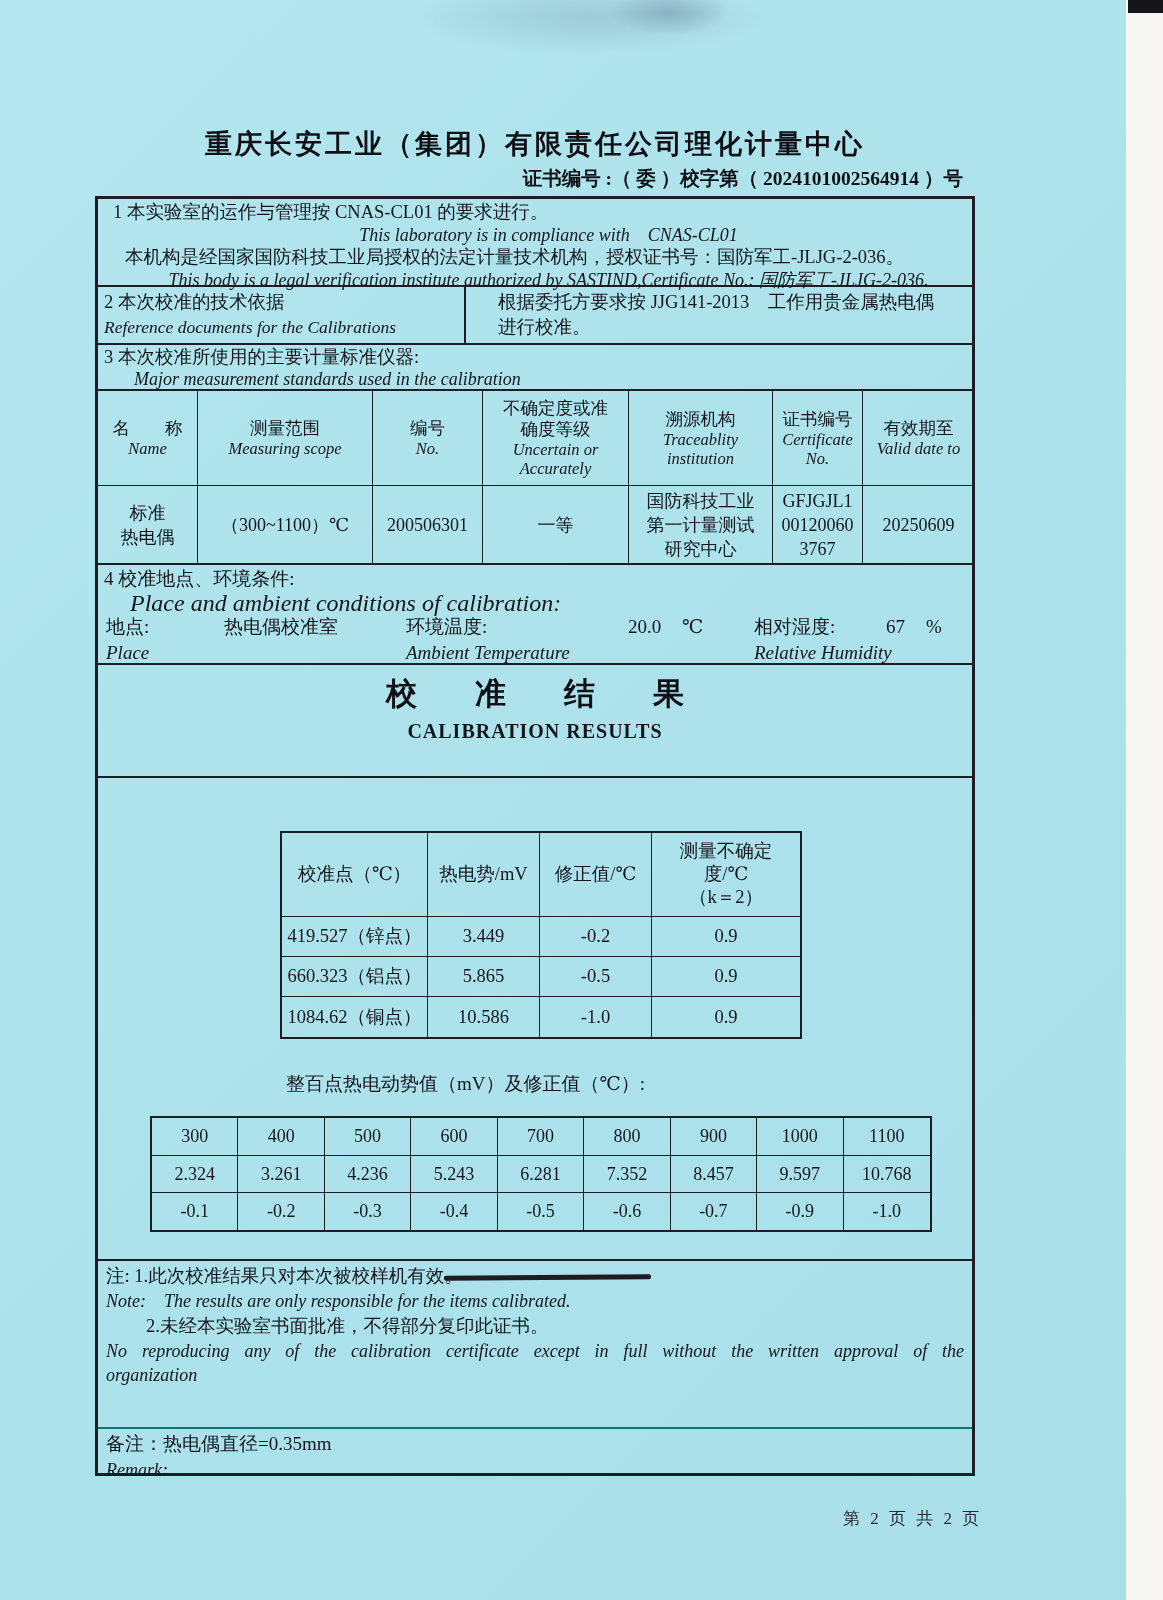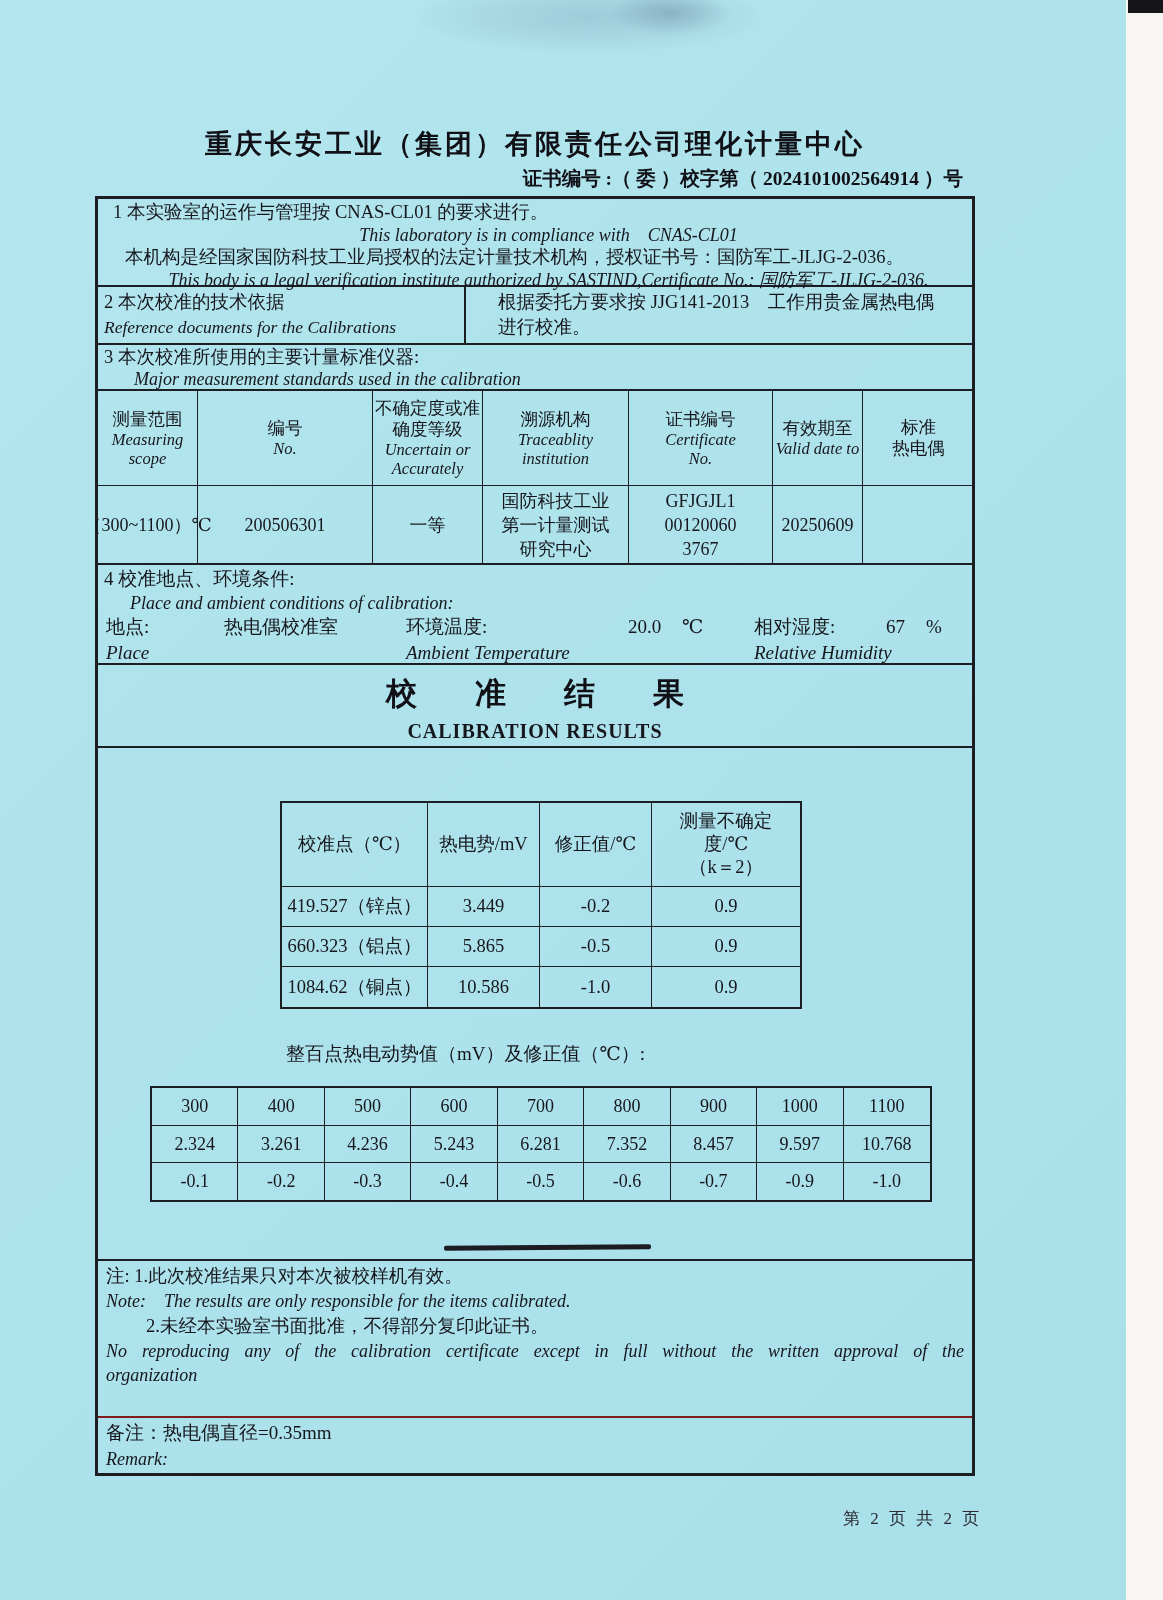--- a/index.html
+++ b/index.html
@@ -62,25 +62,25 @@
   .std-table > div{
     box-sizing:border-box;border-right:1.5px solid #1d1d24;border-bottom:1.5px solid #1d1d24;
     display:flex;flex-direction:column;align-items:center;justify-content:center;
     text-align:center;font-size:17.5px;line-height:21px;padding:1px 2px;
   }
   .std-table > div:nth-child(7n){border-right:none;}
   .std-table > div:nth-child(n+8){border-bottom:none;font-size:18px;line-height:24px;}
   .std-table .en{font-size:16.5px;line-height:19px;}
 
   .sec4{height:100px;padding:2px 6px 0 6px;font-size:19px;line-height:24px;}
-  .sec4 .en-line{font-size:18px;padding-left:26px;}
+  .sec4 .en-line{font-size:24px;padding-left:26px;}
   .cond-row{position:relative;height:26px;}
   .cond-row span{position:absolute;white-space:nowrap;}
 
-  .res-title{height:83px;text-align:center;padding-top:8px;}
+  .res-title{height:113px;text-align:center;padding-top:8px;}
   .res-title .t-zh{font-size:31px;font-weight:bold;letter-spacing:58px;text-indent:58px;color:#101016;}
   .res-title .t-en{font-size:20px;font-weight:bold;margin-top:5px;letter-spacing:1px;}
 
   .res-body{}
 
   .cal-table{
     position:absolute;left:182px;top:53px;width:518px;
     display:grid;grid-template-columns:146px 112px 112px 148px;grid-template-rows:84px 40px 40px 40px;
     border:2px solid #1d1d24;
   }
@@ -151,20 +151,24 @@
       <div class="zh">进行校准。</div>
     </div>
   </div>
 
   <div class="sec sec3">
     <div class="zh">3 本次校准所使用的主要计量标准仪器:</div>
     <div class="en">Major measurement standards used in the calibration</div>
   </div>
 
   <div class="sec std-table">
+    <div>
+        <span class="zh pre">名　　称</span>
+        <span class="en pre">Name</span>
+      </div>
     <div>
         <span class="zh pre">测量范围</span>
         <span class="en pre">Measuring scope</span>
       </div>
     <div>
         <span class="zh pre">编号</span>
         <span class="en pre">No.</span>
       </div>
     <div>
         <span class="zh pre">不确定度或准
@@ -288,20 +292,20 @@
 
     <div class="end-line"></div>
 
     <div class="notes" style="position:absolute;left:0;right:0;bottom:108px;box-sizing:border-box;">
       <div class="zh">注: 1.此次校准结果只对本次被校样机有效。</div>
       <div class="en">Note:　The results are only responsible for the items calibrated.</div>
       <div class="zh zh-indent">2.未经本实验室书面批准，不得部分复印此证书。</div>
       <div class="en en-just">No reproducing any of the calibration certificate except in full without the written approval of the organization</div>
     </div>
 
-    <div class="remark" style="position:absolute;left:0;right:0;bottom:0;height:57px;border-top:2px solid #7f1d1d;box-sizing:border-box;">
+    <div class="remark" style="position:absolute;left:0;right:0;bottom:0;height:46px;border-top:2px solid #0f766e;box-sizing:border-box;">
       <div class="zh"><span>备注：</span><span>热电偶直径=0.35mm</span></div>
       <div class="en">Remark:</div>
     </div>
   </div>
 </div>
 
 <div class="page-footer">第 2 页 共 2 页</div>
 
 </body></html>

